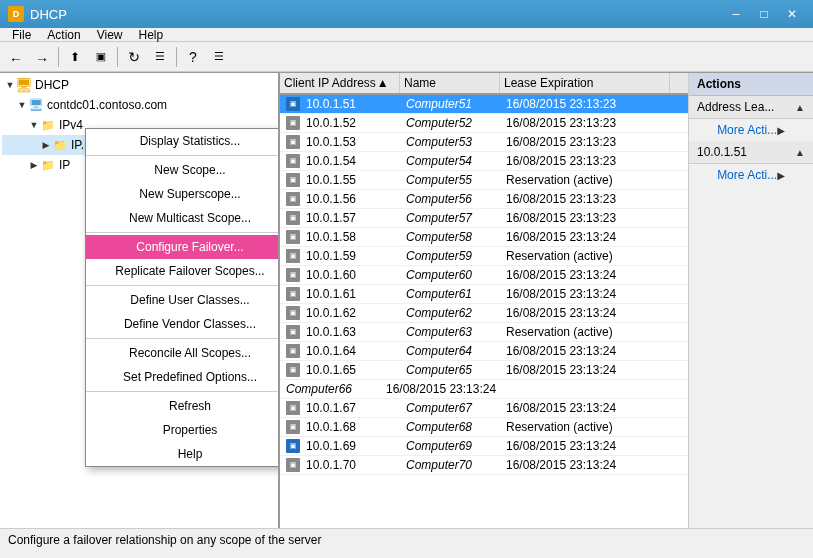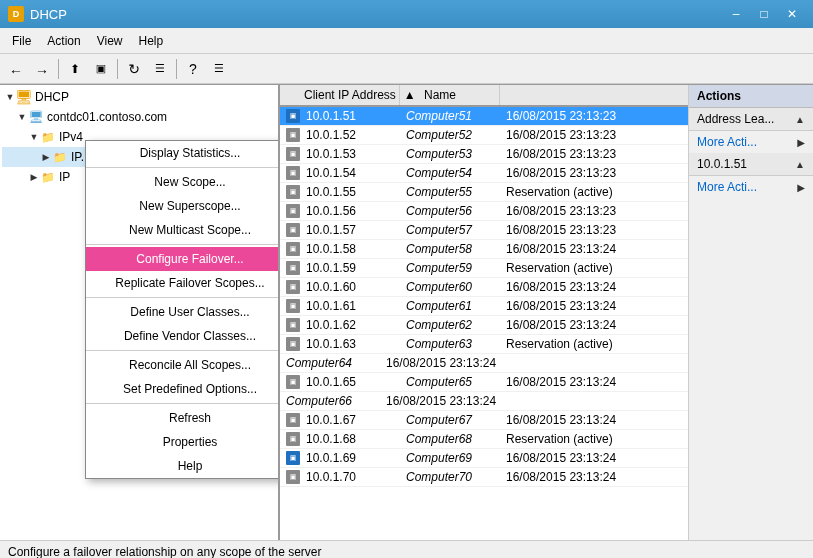--- a/index.html
+++ b/index.html
@@ -20,21 +20,21 @@
     .title-text { font-size: 13px; font-weight: normal; }
     .title-controls { display: flex; gap: 2px; }
     .title-btn {
       width: 26px; height: 20px; background: transparent; border: none; color: white;
       cursor: pointer; display: flex; align-items: center; justify-content: center; font-size: 12px;
     }
 
     
     .menu-bar {
       background: #f0f0f0;
-      height: 26px;
+      height: 14px;
       display: flex;
       align-items: center;
       padding: 0 4px;
       border-bottom: 1px solid #ccc;
     }
     .menu-item {
       padding: 2px 8px;
       cursor: pointer;
       height: 100%;
       display: flex;
@@ -113,27 +113,27 @@
       overflow: auto;
     }
     .list-header {
       display: flex;
       background: #e8e8e8;
       border-bottom: 2px solid #999;
       position: sticky;
       top: 0;
     }
     .col-header {
-      padding: 3px 24px;
+      padding: 3px 4px;
       border-right: 1px solid #ccc;
       font-weight: normal;
       white-space: nowrap;
       display: flex;
       align-items: center;
-      gap: 8px;
+      gap: 1px;
       cursor: pointer;
       user-select: none;
     }
     .col-ip { width: 120px; }
     .col-name { width: 100px; }
     .col-lease { flex: 1; }
     .col-scroll { width: 18px; border-right: none; cursor: default; }
 
     .list-row { display: flex; align-items: center; border-bottom: 1px solid #f0f0f0; }
     .list-row.selected { background: #3399ff; color: white; }
@@ -167,21 +167,21 @@
       justify-content: space-between;
       border-bottom: 1px solid #ccc;
     }
     .action-link {
       padding: 4px 8px;
       color: #0066cc;
       cursor: pointer;
       font-size: 11px;
       display: flex;
       align-items: center;
-      justify-content: space-between;
+      justify-content: center;
     }
     .action-arrow { font-size: 10px; color: #333; }
 
     
     .status-bar {
       height: 22px;
       background: #f0f0f0;
       border-top: 1px solid #ccc;
       display: flex;
       align-items: center;
@@ -292,20 +292,23 @@
     <div class="list-view">
 
       <div class="list-header">
         <div class="col-header col-ip">
           <span>Client IP Address</span>
           <span>▲</span>
         </div>
         <div class="col-header col-name">
           <span>Name</span>
         </div>
+        <div class="col-header col-lease">
+          <span>Lease Expiration</span>
+        </div>
         <div class="col-header col-scroll"></div>
       </div>
 
       <div id="list-rows">
           <div class="list-row selected">
     <div class="cell cell-ip">
       <span style="display:inline-block;width:14px;height:14px;background:#1e6fc0;border-radius:1px;font-size:7px;text-align:center;line-height:14px;color:white;margin-right:3px;">▣</span>
       <span>10.0.1.51</span>
     </div>
     <div class="cell cell-name">Computer51</div>
@@ -401,20 +404,24 @@
   </div>
           <div class="list-row">
     <div class="cell cell-ip">
       <span style="display:inline-block;width:14px;height:14px;background:#888;border-radius:1px;font-size:7px;text-align:center;line-height:14px;color:white;margin-right:3px;">▣</span>
       <span>10.0.1.63</span>
     </div>
     <div class="cell cell-name">Computer63</div>
     <div class="cell cell-lease">Reservation (active)</div>
   </div>
           <div class="list-row">
+    <div class="cell cell-ip">
+      <span style="display:inline-block;width:14px;height:14px;background:#888;border-radius:1px;font-size:7px;text-align:center;line-height:14px;color:white;margin-right:3px;">▣</span>
+      <span>10.0.1.64</span>
+    </div>
     <div class="cell cell-name">Computer64</div>
     <div class="cell cell-lease">16/08/2015 23:13:24</div>
   </div>
           <div class="list-row">
     <div class="cell cell-ip">
       <span style="display:inline-block;width:14px;height:14px;background:#888;border-radius:1px;font-size:7px;text-align:center;line-height:14px;color:white;margin-right:3px;">▣</span>
       <span>10.0.1.65</span>
     </div>
     <div class="cell cell-name">Computer65</div>
     <div class="cell cell-lease">16/08/2015 23:13:24</div>

